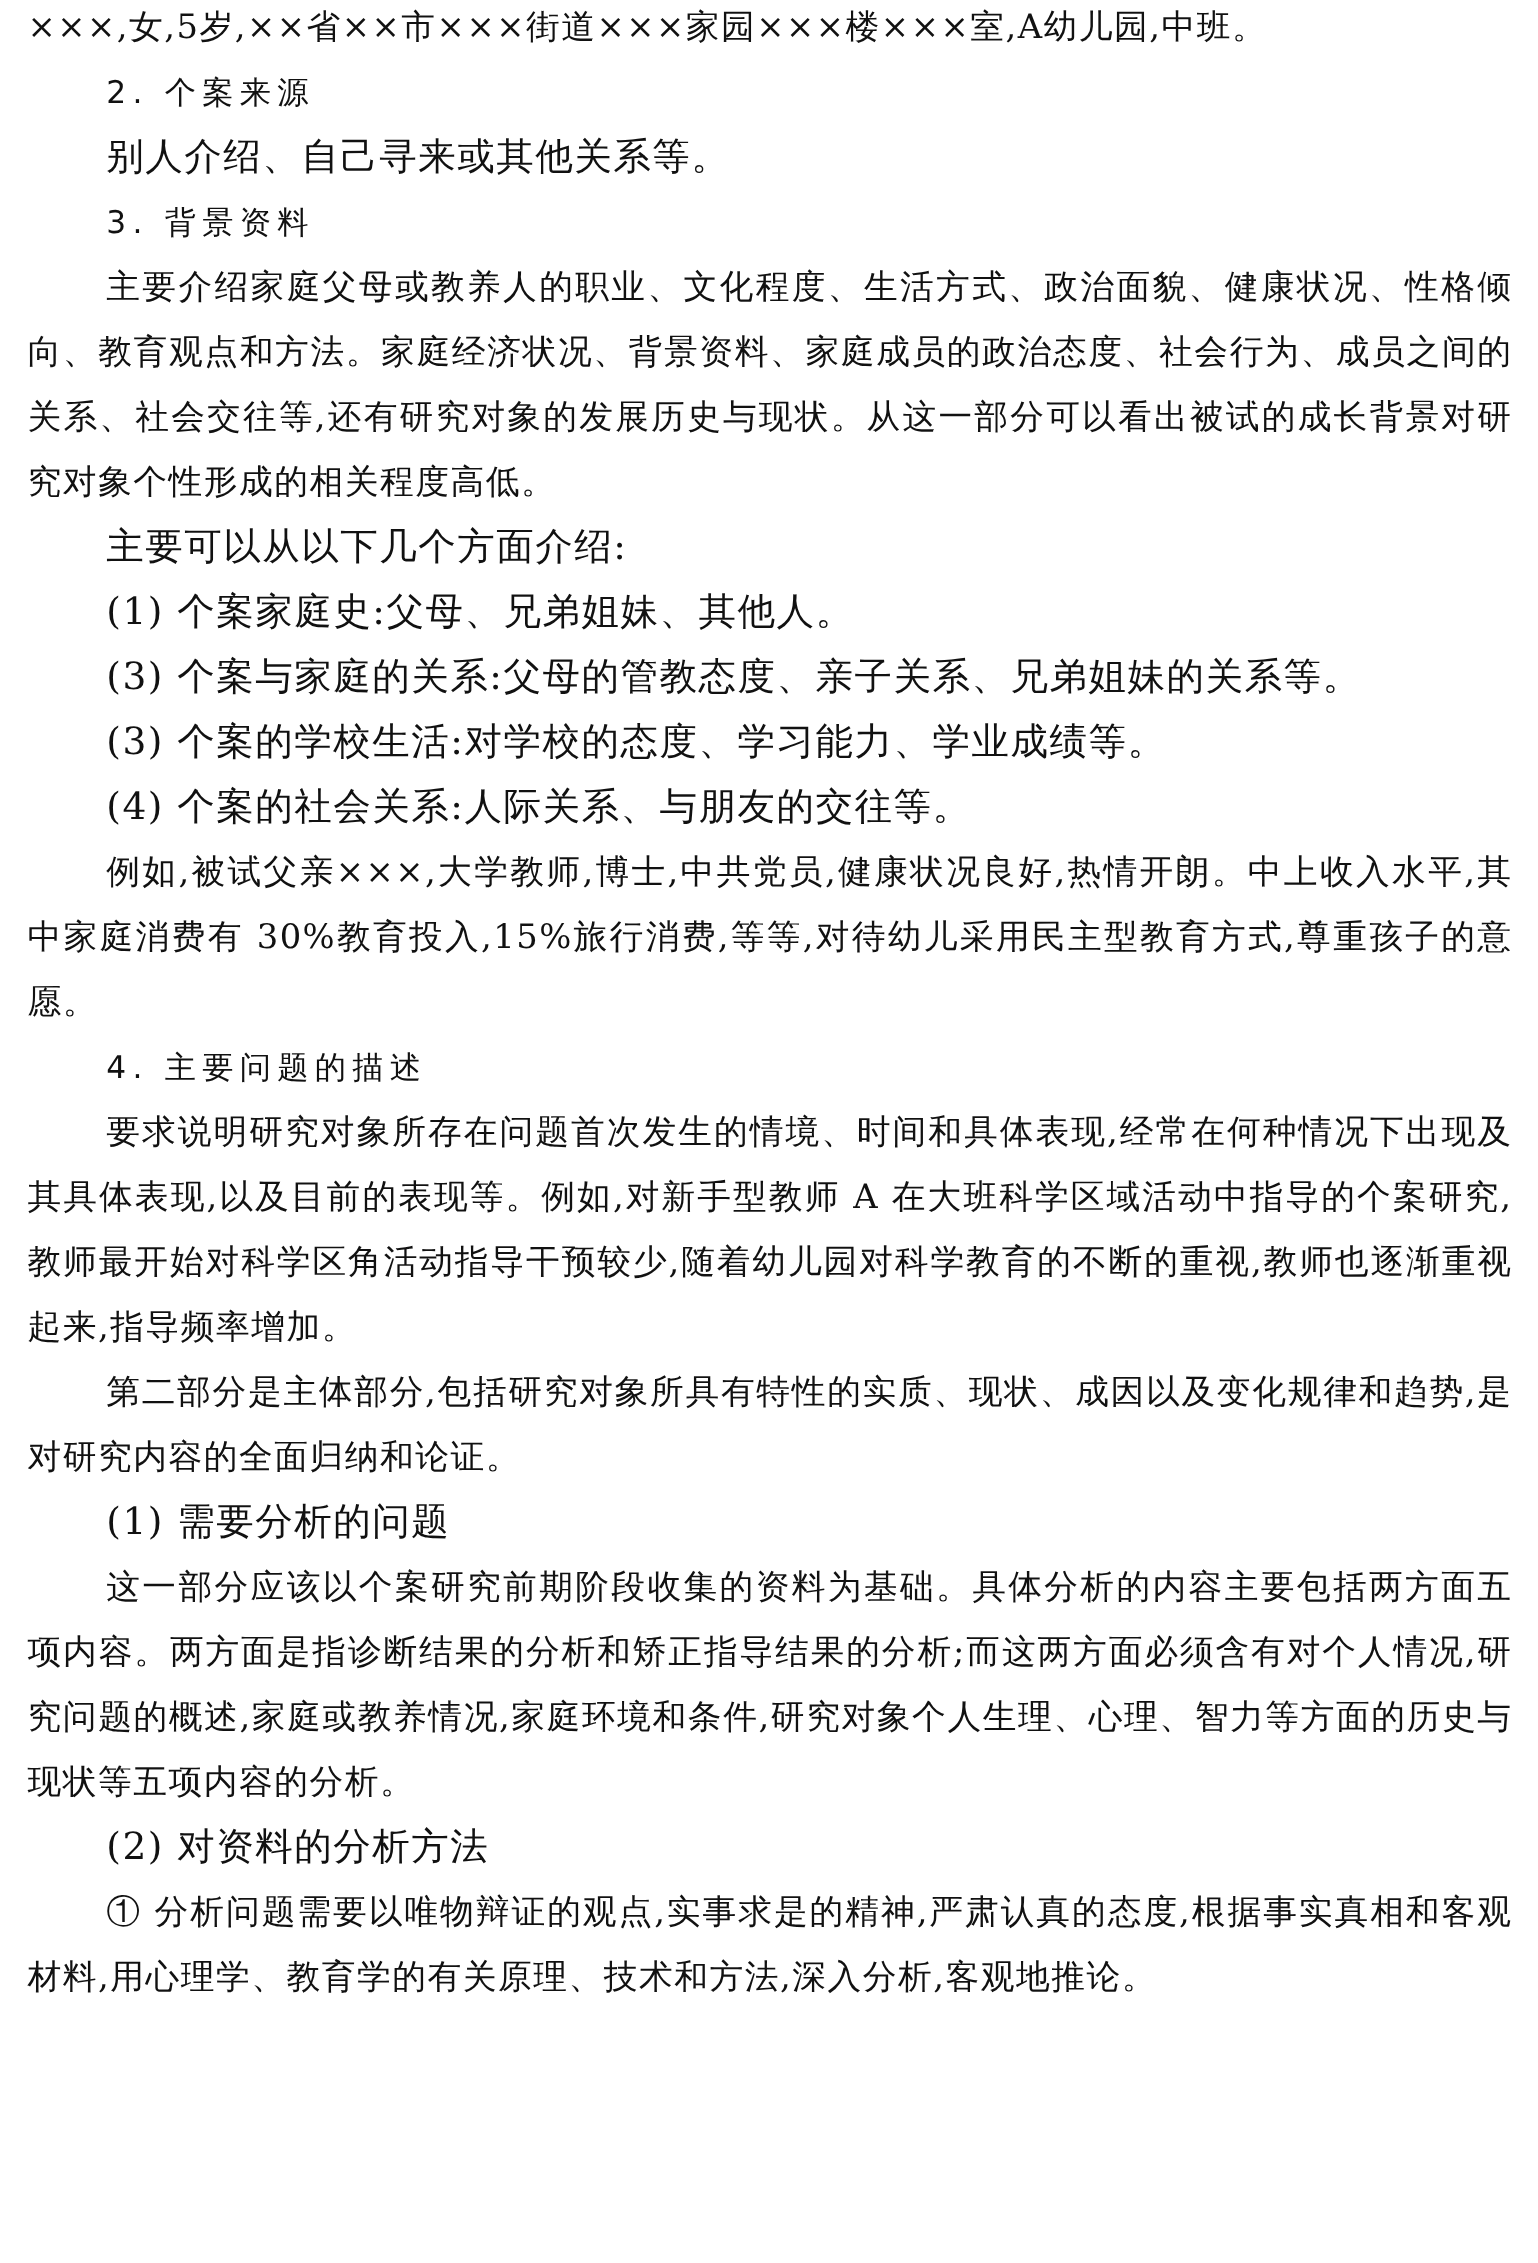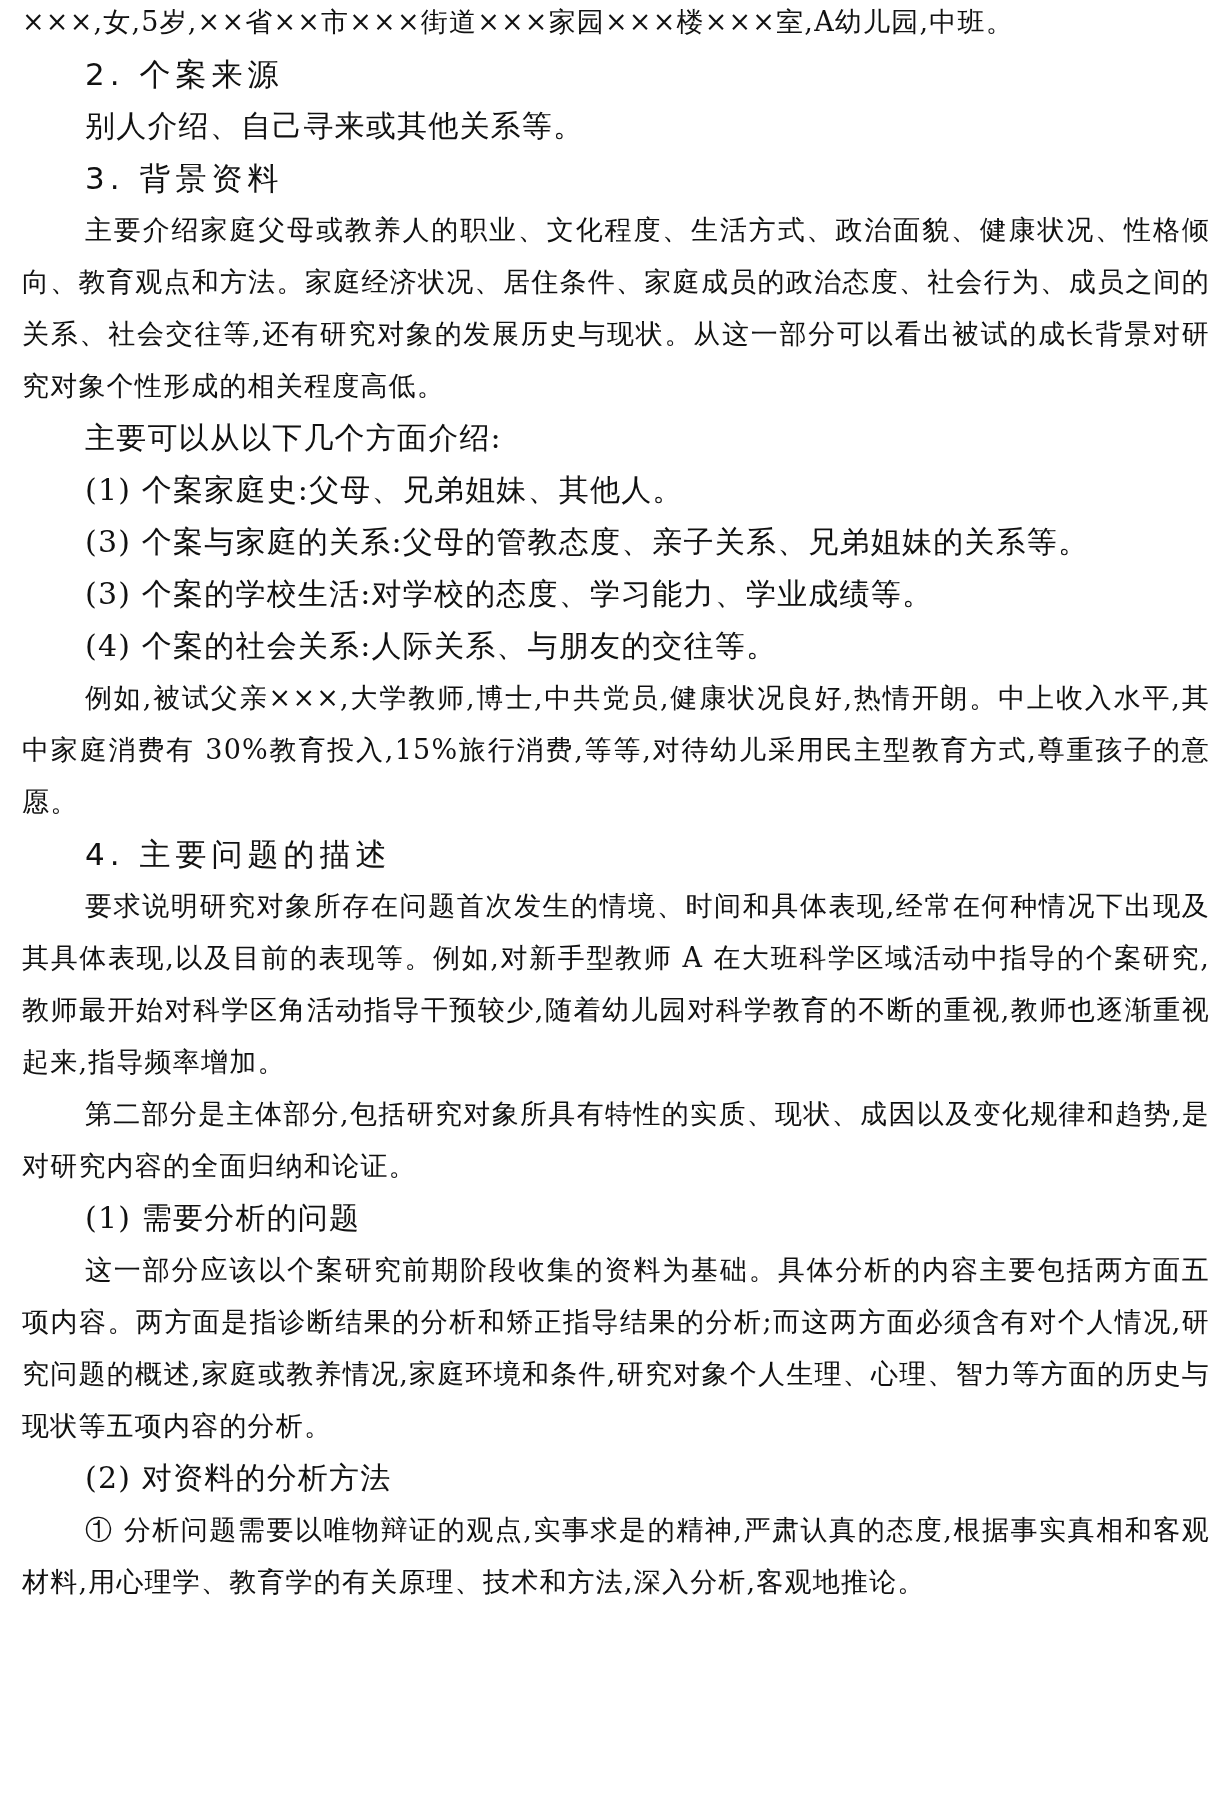--- a/index.html
+++ b/index.html
@@ -36,21 +36,21 @@
       letter-spacing: 1.2px;
       margin: 0;
     }
     .indent {
       text-indent: 63px;
     }
     .heading {
       padding-left: 63px;
       height: 52px;
       line-height: 52px;
-      font-size: 31px;
+      font-size: 25px;
       letter-spacing: 5px;
       font-family: "DejaVu Sans", "Liberation Sans", sans-serif;
       font-weight: normal;
       margin: 0;
     }
     .item {
       padding-left: 63px;
       height: 52px;
       line-height: 52px;
       font-size: 30px;
@@ -65,21 +65,21 @@
 <body>
 
 <div class="page">
 
   <div class="line first-line">×××,女,5岁,××省××市×××街道×××家园×××楼×××室,A幼儿园,中班。</div>
 
   <div class="heading">2. 个案来源</div>
   <div class="item">别人介绍、自己寻来或其他关系等。</div>
 
   <div class="heading">3. 背景资料</div>
-  <p class="para indent">主要介绍家庭父母或教养人的职业、文化程度、生活方式、政治面貌、健康状况、性格倾向、教育观点和方法。家庭经济状况、居住条件、家庭成员的政治态度、社会行为、成员之间的关系、社会交往等,还有研究对象的发展历史与现状。从这一部分可以看出被试的成长背景对研究对象个性形成的相关程度高低。</p>
+  <p class="para indent">主要介绍家庭父母或教养人的职业、文化程度、生活方式、政治面貌、健康状况、性格倾向、教育观点和方法。家庭经济状况、背景资料、家庭成员的政治态度、社会行为、成员之间的关系、社会交往等,还有研究对象的发展历史与现状。从这一部分可以看出被试的成长背景对研究对象个性形成的相关程度高低。</p>
   <div class="item">主要可以从以下几个方面介绍:</div>
   <div class="item">(1) 个案家庭史:父母、兄弟姐妹、其他人。</div>
   <div class="item">(3) 个案与家庭的关系:父母的管教态度、亲子关系、兄弟姐妹的关系等。</div>
   <div class="item">(3) 个案的学校生活:对学校的态度、学习能力、学业成绩等。</div>
   <div class="item">(4) 个案的社会关系:人际关系、与朋友的交往等。</div>
   <p class="para indent">例如,被试父亲×××,大学教师,博士,中共党员,健康状况良好,热情开朗。中上收入水平,其中家庭消费有 30%教育投入,15%旅行消费,等等,对待幼儿采用民主型教育方式,尊重孩子的意愿。</p>
 
   <div class="heading">4. 主要问题的描述</div>
   <p class="para indent">要求说明研究对象所存在问题首次发生的情境、时间和具体表现,经常在何种情况下出现及其具体表现,以及目前的表现等。例如,对新手型教师 A 在大班科学区域活动中指导的个案研究,教师最开始对科学区角活动指导干预较少,随着幼儿园对科学教育的不断的重视,教师也逐渐重视起来,指导频率增加。</p>
 

